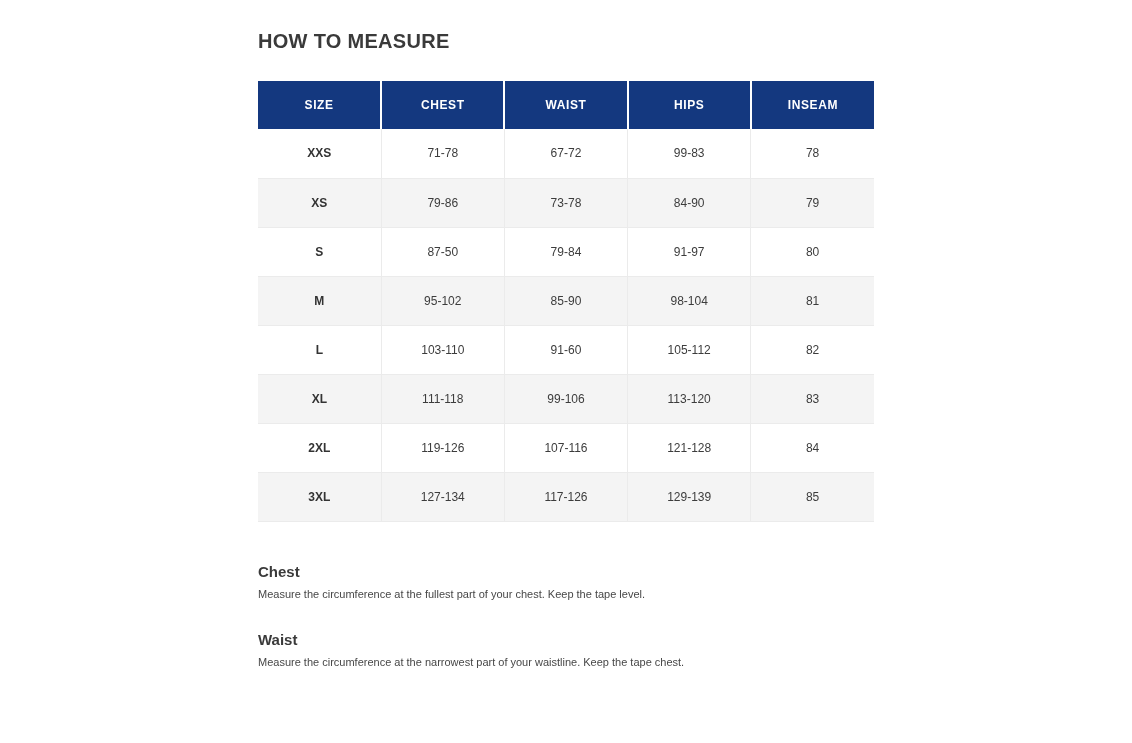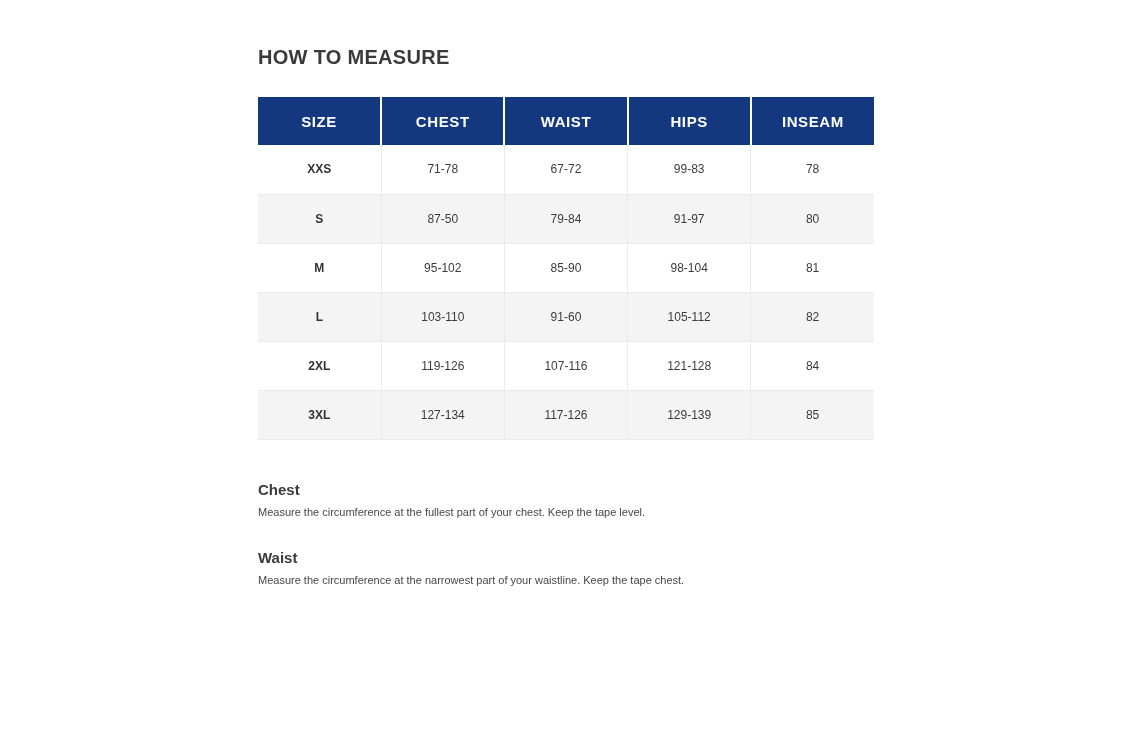--- a/index.html
+++ b/index.html
@@ -6,41 +6,41 @@
   html, body {
     width: 1132px;
     height: 743px;
     background: #ffffff;
     font-family: "Liberation Sans", sans-serif;
     overflow: hidden;
   }
   .content {
     position: absolute;
     left: 258px;
-    top: 16px;
+    top: 0;
     width: 616px;
   }
   .page-title {
     margin-top: 30px;
     font-size: 20px;
     font-weight: 700;
     letter-spacing: 0.3px;
     color: #3a3a3a;
   }
   table.size-chart {
     margin-top: 28px;
     width: 616px;
     border-collapse: collapse;
     table-layout: fixed;
   }
   table.size-chart th {
     height: 48px;
     background: #14387f;
     color: #ffffff;
-    font-size: 15px;
+    font-size: 12px;
     font-weight: 700;
     letter-spacing: 0.6px;
     text-align: center;
     vertical-align: middle;
     border-right: 2px solid #ffffff;
   }
   table.size-chart th:last-child { border-right: none; }
   table.size-chart td {
     height: 49px;
     font-size: 12px;
@@ -92,39 +92,53 @@
     </thead>
     <tbody>
       <tr>
         <td class="size-cell">XXS</td>
         <td>71-78</td>
         <td>67-72</td>
         <td>99-83</td>
         <td>78</td>
       </tr>
       <tr>
+        <td class="size-cell">XS</td>
+        <td>79-86</td>
+        <td>73-78</td>
+        <td>84-90</td>
+        <td>79</td>
+      </tr>
+      <tr>
         <td class="size-cell">S</td>
         <td>87-50</td>
         <td>79-84</td>
         <td>91-97</td>
         <td>80</td>
       </tr>
       <tr>
         <td class="size-cell">M</td>
         <td>95-102</td>
         <td>85-90</td>
         <td>98-104</td>
         <td>81</td>
       </tr>
       <tr>
         <td class="size-cell">L</td>
         <td>103-110</td>
         <td>91-60</td>
         <td>105-112</td>
         <td>82</td>
+      </tr>
+      <tr>
+        <td class="size-cell">XL</td>
+        <td>111-118</td>
+        <td>99-106</td>
+        <td>113-120</td>
+        <td>83</td>
       </tr>
       <tr>
         <td class="size-cell">2XL</td>
         <td>119-126</td>
         <td>107-116</td>
         <td>121-128</td>
         <td>84</td>
       </tr>
       <tr>
         <td class="size-cell">3XL</td>

